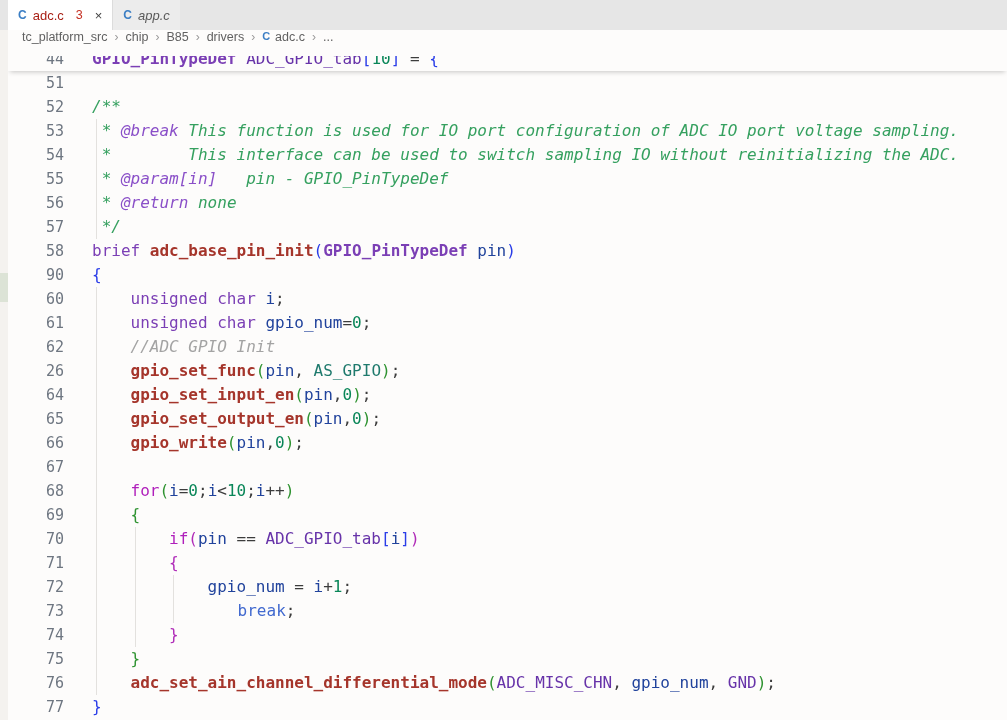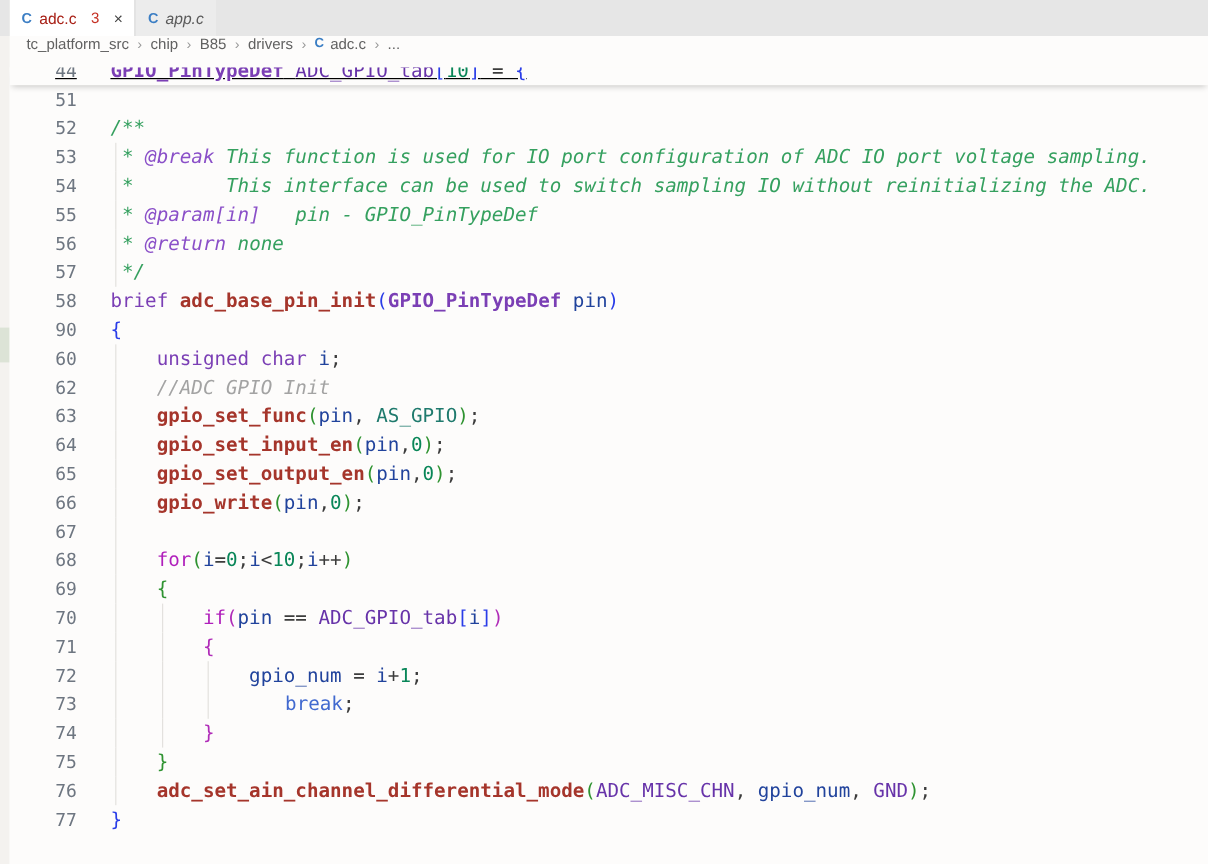--- a/index.html
+++ b/index.html
@@ -30,21 +30,21 @@
   .breadcrumb { height:26px; background:#fdfcfb; display:flex; align-items:flex-start;
                 padding-left:14px; font-size:12.5px; color:#616161; flex:none; }
   .crumb { cursor:pointer; }
   .crumb-sep { color:#9a9a9a; margin:0 7px; font-size:12px; }
   .crumb-ficon { font-weight:bold; font-size:11px; color:#3b7ec4; margin-right:5px; }
 
   
   .editor { flex:1; background:#fdfcfb; overflow:hidden; position:relative;
             font-family:"DejaVu Sans Mono", monospace; font-size:16px; }
   .sticky { height:15px; overflow:hidden; position:relative;
-            box-shadow:0 3px 5px -2px rgba(0,0,0,0.22); background:#fdfcfb; z-index:2;text-decoration:underline; }
+            box-shadow:0 3px 5px -2px rgba(0,0,0,0.22); background:#fdfcfb; z-index:2; }
   .sticky .row { margin-top:-9px; }
   .row { display:flex; height:24px; line-height:24px; white-space:pre; }
   .ln { width:56px; flex:none; text-align:right; color:#6e7681; font-size:15px;
         -webkit-user-select:none; user-select:none; }
   .body-col { margin-left:28px; position:relative; flex:1; }
   .guide { position:absolute; top:0; bottom:0; width:1px; background:#e3e1de; }
 
   
   .c-def  { color:#3c3c3c; }
   .c-kwt  { color:#7b3fb5; }
@@ -112,22 +112,23 @@
           <div class="row"><span class="ln">51</span><span class="body-col"></span></div>
           <div class="row"><span class="ln">52</span><span class="body-col"><span class="c-doc">/**</span></span></div>
           <div class="row"><span class="ln">53</span><span class="body-col"><span class="guide" style="left: calc(0ch + 4px);"></span><span class="c-doc"> * </span><span class="c-tag">@break</span><span class="c-doc"> This function is used for IO port configuration of ADC IO port voltage sampling.</span></span></div>
           <div class="row"><span class="ln">54</span><span class="body-col"><span class="guide" style="left: calc(0ch + 4px);"></span><span class="c-doc"> *        This interface can be used to switch sampling IO without reinitializing the ADC.</span></span></div>
           <div class="row"><span class="ln">55</span><span class="body-col"><span class="guide" style="left: calc(0ch + 4px);"></span><span class="c-doc"> * </span><span class="c-tag">@param[in]</span><span class="c-doc">   pin - GPIO_PinTypeDef</span></span></div>
           <div class="row"><span class="ln">56</span><span class="body-col"><span class="guide" style="left: calc(0ch + 4px);"></span><span class="c-doc"> * </span><span class="c-tag">@return</span><span class="c-doc"> none</span></span></div>
           <div class="row"><span class="ln">57</span><span class="body-col"><span class="guide" style="left: calc(0ch + 4px);"></span><span class="c-doc"> */</span></span></div>
           <div class="row"><span class="ln">58</span><span class="body-col"><span class="c-kwt">brief</span><span class="c-def"> </span><span class="c-fn">adc_base_pin_init</span><span class="c-br1">(</span><span class="c-typ">GPIO_PinTypeDef</span><span class="c-var"> pin</span><span class="c-br1">)</span></span></div>
           <div class="row"><span class="ln">90</span><span class="body-col"><span class="c-br1">{</span></span></div>
           <div class="row"><span class="ln">60</span><span class="body-col"><span class="guide" style="left: calc(0ch + 4px);"></span><span class="c-def">    </span><span class="c-kwt">unsigned</span><span class="c-def"> </span><span class="c-kwt">char</span><span class="c-var"> i</span><span class="c-def">;</span></span></div>
+          <div class="row"><span class="ln">61</span><span class="body-col"><span class="guide" style="left: calc(0ch + 4px);"></span><span class="c-def">    </span><span class="c-kwt">unsigned</span><span class="c-def"> </span><span class="c-kwt">char</span><span class="c-var"> gpio_num</span><span class="c-def">=</span><span class="c-num">0</span><span class="c-def">;</span></span></div>
           <div class="row"><span class="ln">62</span><span class="body-col"><span class="guide" style="left: calc(0ch + 4px);"></span><span class="c-lc">    //ADC GPIO Init</span></span></div>
-          <div class="row"><span class="ln">63</span><span class="body-col"><span class="guide" style="left: calc(0ch + 4px);"></span><span class="c-def">    </span><span class="c-fn">gpio_set_func</span><span class="c-br2">(</span><span class="c-var">pin</span><span class="c-def">, </span><span class="c-mac">AS_GPIO</span><span class="c-br2">)</span><span class="c-def">;</span></span></div>
+          <div class="row"><span class="ln">26</span><span class="body-col"><span class="guide" style="left: calc(0ch + 4px);"></span><span class="c-def">    </span><span class="c-fn">gpio_set_func</span><span class="c-br2">(</span><span class="c-var">pin</span><span class="c-def">, </span><span class="c-mac">AS_GPIO</span><span class="c-br2">)</span><span class="c-def">;</span></span></div>
           <div class="row"><span class="ln">64</span><span class="body-col"><span class="guide" style="left: calc(0ch + 4px);"></span><span class="c-def">    </span><span class="c-fn">gpio_set_input_en</span><span class="c-br2">(</span><span class="c-var">pin</span><span class="c-def">,</span><span class="c-num">0</span><span class="c-br2">)</span><span class="c-def">;</span></span></div>
           <div class="row"><span class="ln">65</span><span class="body-col"><span class="guide" style="left: calc(0ch + 4px);"></span><span class="c-def">    </span><span class="c-fn">gpio_set_output_en</span><span class="c-br2">(</span><span class="c-var">pin</span><span class="c-def">,</span><span class="c-num">0</span><span class="c-br2">)</span><span class="c-def">;</span></span></div>
           <div class="row"><span class="ln">66</span><span class="body-col"><span class="guide" style="left: calc(0ch + 4px);"></span><span class="c-def">    </span><span class="c-fn">gpio_write</span><span class="c-br2">(</span><span class="c-var">pin</span><span class="c-def">,</span><span class="c-num">0</span><span class="c-br2">)</span><span class="c-def">;</span></span></div>
           <div class="row"><span class="ln">67</span><span class="body-col"><span class="guide" style="left: calc(0ch + 4px);"></span></span></div>
           <div class="row"><span class="ln">68</span><span class="body-col"><span class="guide" style="left: calc(0ch + 4px);"></span><span class="c-def">    </span><span class="c-kwc">for</span><span class="c-br2">(</span><span class="c-var">i</span><span class="c-def">=</span><span class="c-num">0</span><span class="c-def">;</span><span class="c-var">i</span><span class="c-def">&lt;</span><span class="c-num">10</span><span class="c-def">;</span><span class="c-var">i</span><span class="c-def">++</span><span class="c-br2">)</span></span></div>
           <div class="row"><span class="ln">69</span><span class="body-col"><span class="guide" style="left: calc(0ch + 4px);"></span><span class="c-def">    </span><span class="c-br2">{</span></span></div>
           <div class="row"><span class="ln">70</span><span class="body-col"><span class="guide" style="left: calc(0ch + 4px);"></span><span class="guide" style="left: calc(4ch + 4px);"></span><span class="c-def">        </span><span class="c-kwc">if</span><span class="c-br3">(</span><span class="c-var">pin</span><span class="c-def"> == </span><span class="c-gvar">ADC_GPIO_tab</span><span class="c-br1">[</span><span class="c-var">i</span><span class="c-br1">]</span><span class="c-br3">)</span></span></div>
           <div class="row"><span class="ln">71</span><span class="body-col"><span class="guide" style="left: calc(0ch + 4px);"></span><span class="guide" style="left: calc(4ch + 4px);"></span><span class="c-def">        </span><span class="c-br3">{</span></span></div>
           <div class="row"><span class="ln">72</span><span class="body-col"><span class="guide" style="left: calc(0ch + 4px);"></span><span class="guide" style="left: calc(4ch + 4px);"></span><span class="guide" style="left: calc(8ch + 4px);"></span><span class="c-def">            </span><span class="c-var">gpio_num</span><span class="c-def"> = </span><span class="c-var">i</span><span class="c-def">+</span><span class="c-num">1</span><span class="c-def">;</span></span></div>
           <div class="row"><span class="ln">73</span><span class="body-col"><span class="guide" style="left: calc(0ch + 4px);"></span><span class="guide" style="left: calc(4ch + 4px);"></span><span class="guide" style="left: calc(8ch + 4px);"></span><span class="c-def">            </span><span class="c-kwf">break</span><span class="c-def">;</span></span></div>

